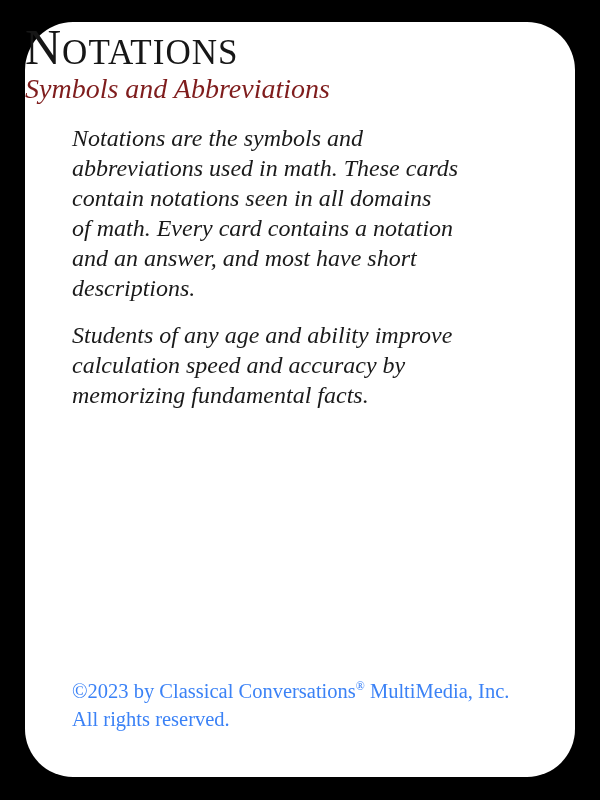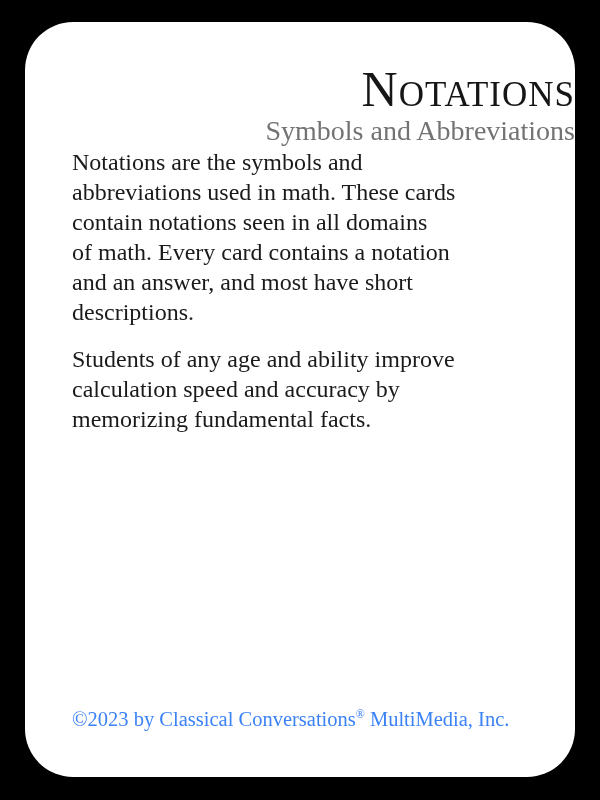--- a/index.html
+++ b/index.html
@@ -19,40 +19,42 @@
     left: 25px;
     top: 22px;
     width: 550px;
     height: 755px;
     background: #ffffff;
     border-radius: 48px;
     box-sizing: border-box;
     color: #191919;
   }
   .card-header {
-    margin-top: 42px;
-    text-align: right;
+    text-align: left;
   }
   .card-title {
     font-variant: small-caps;
     font-variant-caps: small-caps;
     font-size: 50px;
     line-height: 1.0;
     letter-spacing: 1px;
     color: #161616;
   }
   .card-subtitle {
+    font-style: italic;
     font-size: 28px;
     line-height: 1.1;
     margin-top: 2px;
-    color: #737373;
+    color: #7f1d1d;
   }
   .card-body {
+    margin-top: 18px;
     padding-left: 47px;
     padding-right: 38px;
+    font-style: italic;
   }
   .card-body p {
     margin: 0 0 17px 0;
     font-size: 24px;
     line-height: 30px;
     white-space: pre-line;
     color: #1a1a1a;
   }
   .card-footer {
     position: absolute;
@@ -91,15 +93,16 @@
 descriptions.</p>
     <p>Students of any age and ability improve
 calculation speed and accuracy by
 memorizing fundamental facts.</p>
   </div>
 
   <div class="card-footer">
     <div class="copyright-line1">
       <span>©2023 by Classical Conversations</span><sup class="reg-mark">®</sup><span> MultiMedia, Inc.</span>
     </div>
+    <div class="copyright-line2">All rights reserved.</div>
   </div>
 
 </div>
 
 </body></html>

